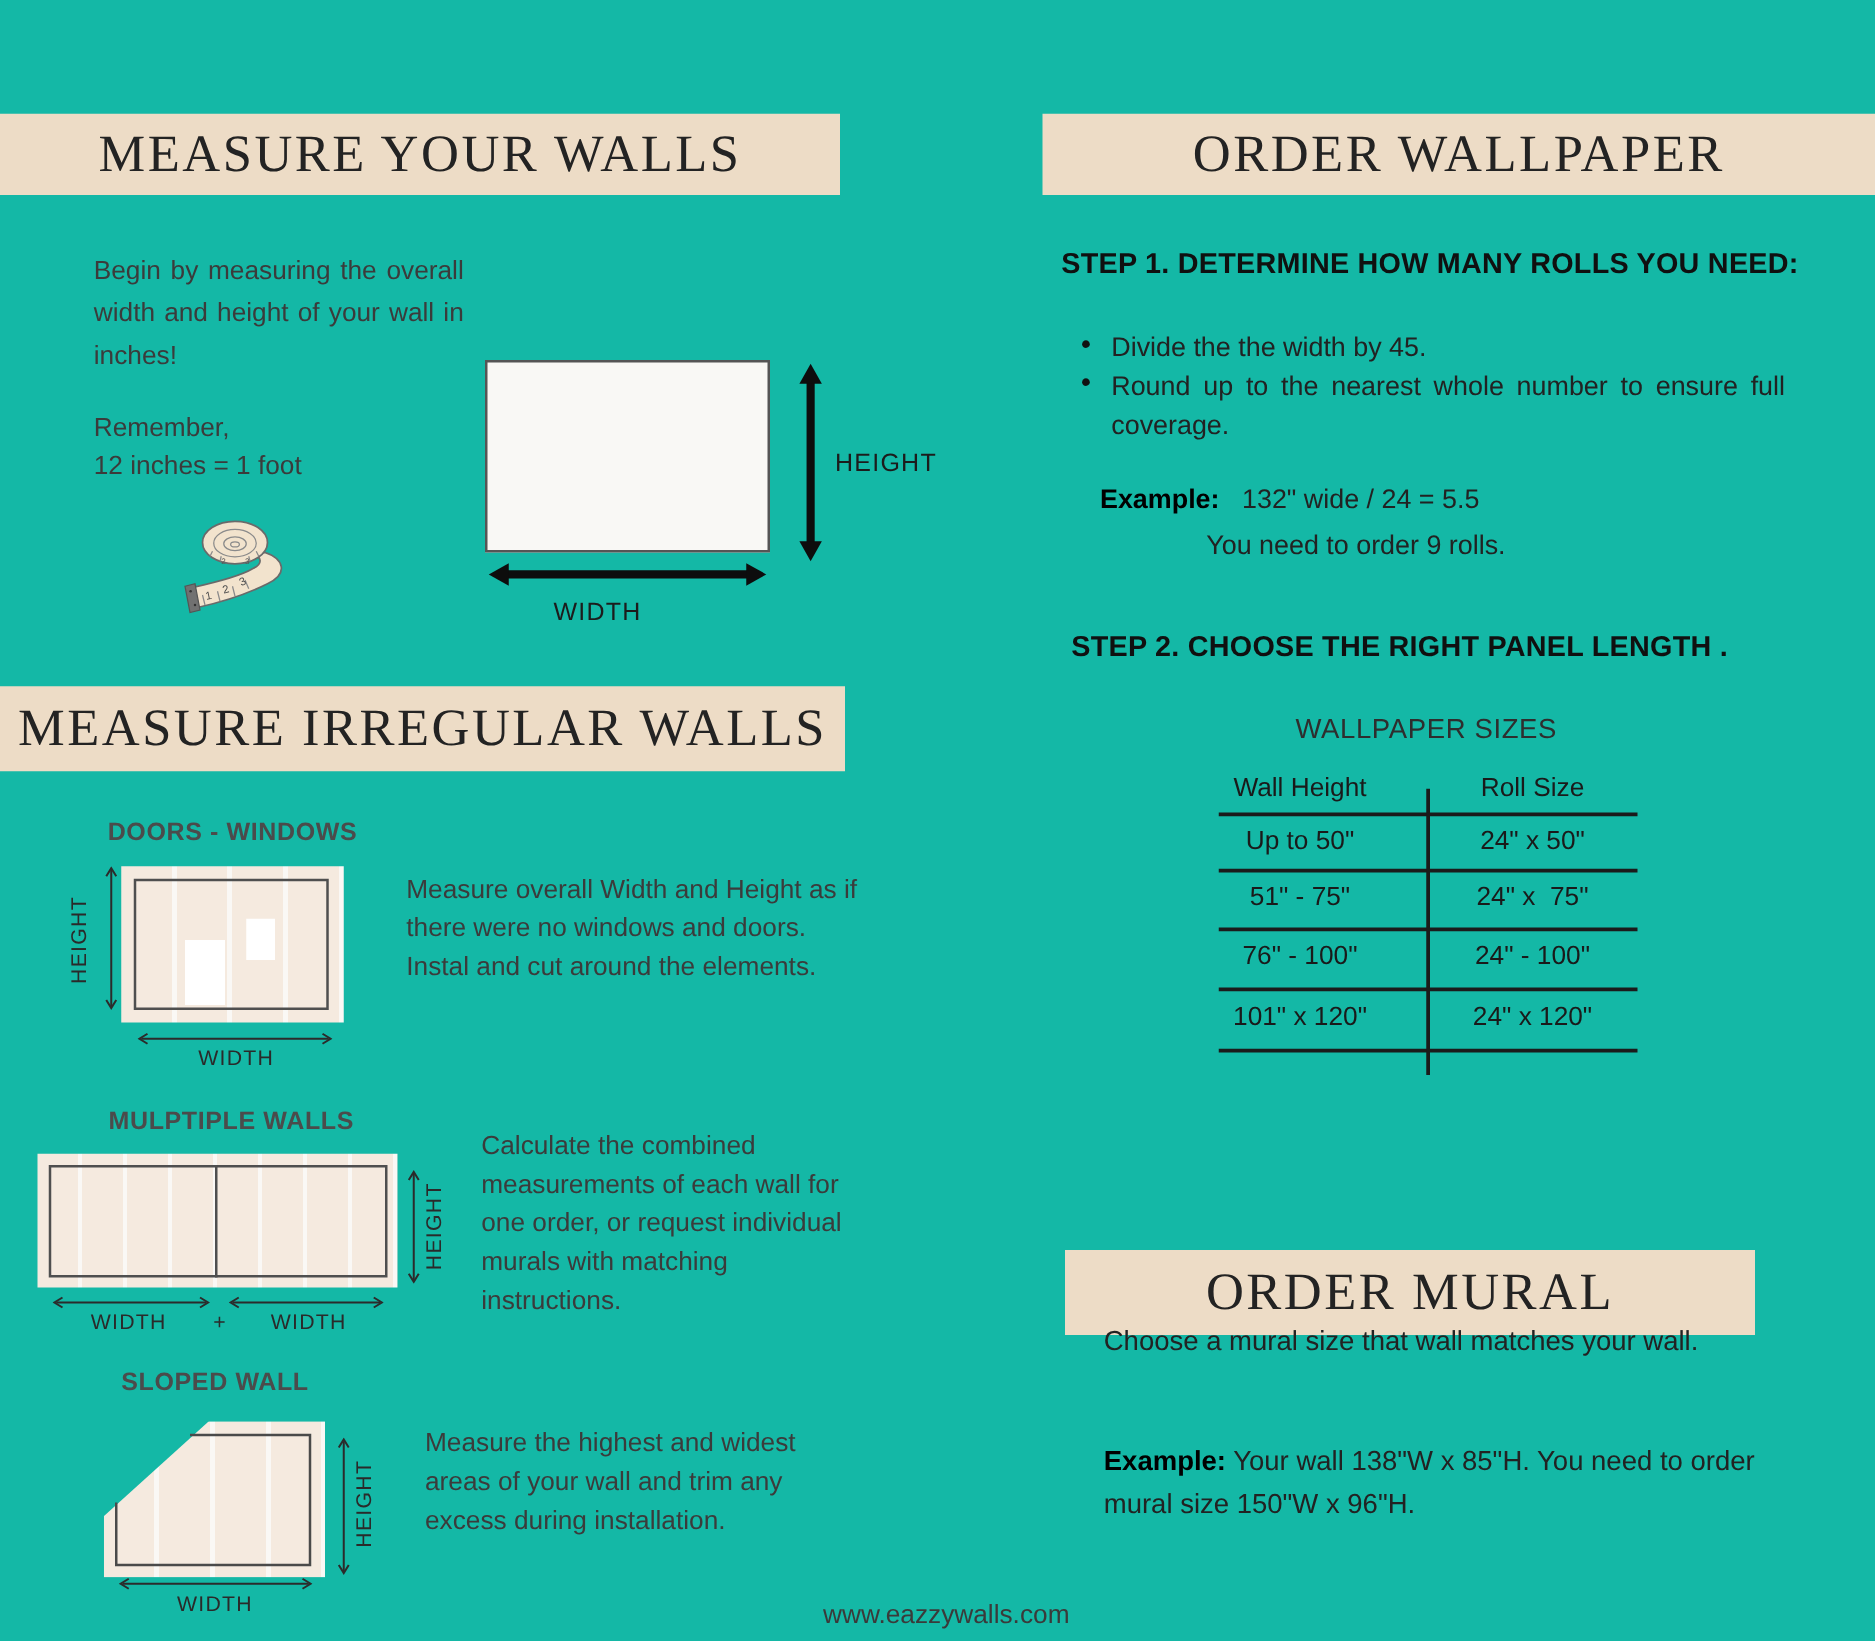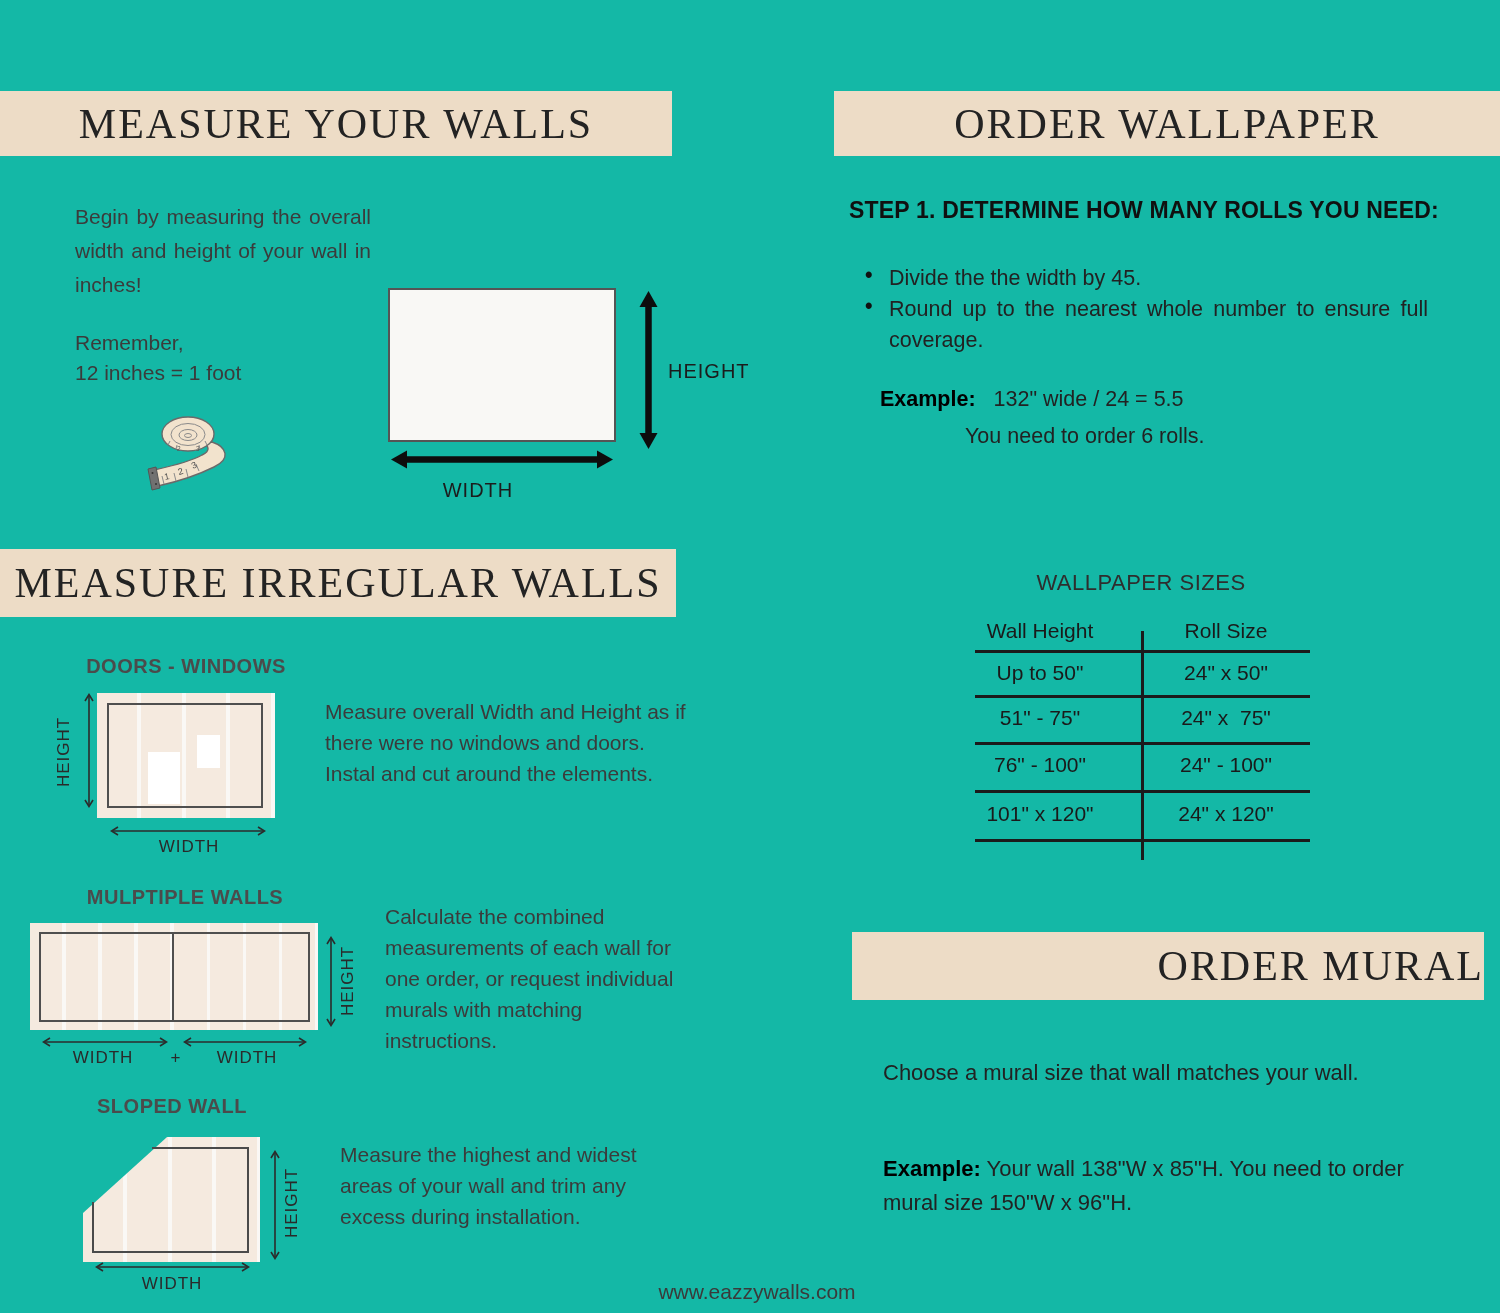--- a/index.html
+++ b/index.html
@@ -166,22 +166,23 @@
     <div class="bullet-row">
       <span class="dot"></span>
       <span class="r-body justify" style="flex:1;">Round up to the nearest whole number to ensure full coverage.</span>
     </div>
   </div>
 
   <div class="r-body" style="position:absolute;left:880px;top:384px;">
     <span class="ex-label">Example:</span>
     <span style="margin-left:12px;">132" wide / 24 = 5.5</span>
   </div>
-  <div class="r-body" style="position:absolute;left:965px;top:421px;">You need to order 6 rolls.</div>
-
+  <div class="r-body" style="position:absolute;left:965px;top:421px;">You need to order 9 rolls.</div>
+
+  <span class="step-heading" style="left:857px;top:504px;">STEP 2. CHOOSE THE RIGHT PANEL LENGTH .</span>
 
   <span class="center-x" style="position:absolute;left:1141px;top:570px;font-size:22px;letter-spacing:.5px;color:#2e2e2e;white-space:nowrap;">WALLPAPER SIZES</span>
 
   <div>
     <span class="tcell" style="left:1040px;top:619px;">Wall Height</span>
     <span class="tcell" style="left:1226px;top:619px;">Roll Size</span>
 
     <div class="tline" style="left:975px;top:650px;width:335px;height:2.5px;"></div>
     <div class="tline" style="left:975px;top:695px;width:335px;height:2.5px;"></div>
     <div class="tline" style="left:975px;top:742px;width:335px;height:2.5px;"></div>
@@ -192,21 +193,21 @@
     <span class="tcell" style="left:1040px;top:661px;">Up to 50"</span>
     <span class="tcell" style="left:1226px;top:661px;">24" x 50"</span>
     <span class="tcell" style="left:1040px;top:706px;">51" - 75"</span>
     <span class="tcell" style="left:1226px;top:706px;">24" x  75"</span>
     <span class="tcell" style="left:1040px;top:753px;">76" - 100"</span>
     <span class="tcell" style="left:1226px;top:753px;">24" - 100"</span>
     <span class="tcell" style="left:1040px;top:802px;">101" x 120"</span>
     <span class="tcell" style="left:1226px;top:802px;">24" x 120"</span>
   </div>
 
-  <div class="band" style="left:852px;top:932px;width:632px;height:68px;justify-content:flex-end;">
+  <div class="band" style="left:852px;top:1000px;width:552px;height:68px;">
     <span class="band-title">ORDER MURAL</span>
   </div>
 
   <div class="m-body" style="position:absolute;left:883px;top:1056px;width:560px;">Choose a mural size that wall matches your wall.</div>
 
   <div class="m-body" style="position:absolute;left:883px;top:1152px;width:548px;">
     <span class="ex-label">Example:</span>
     <span>Your wall 138"W x 85"H. You need to order mural size 150"W x 96"H.</span>
   </div>
 

